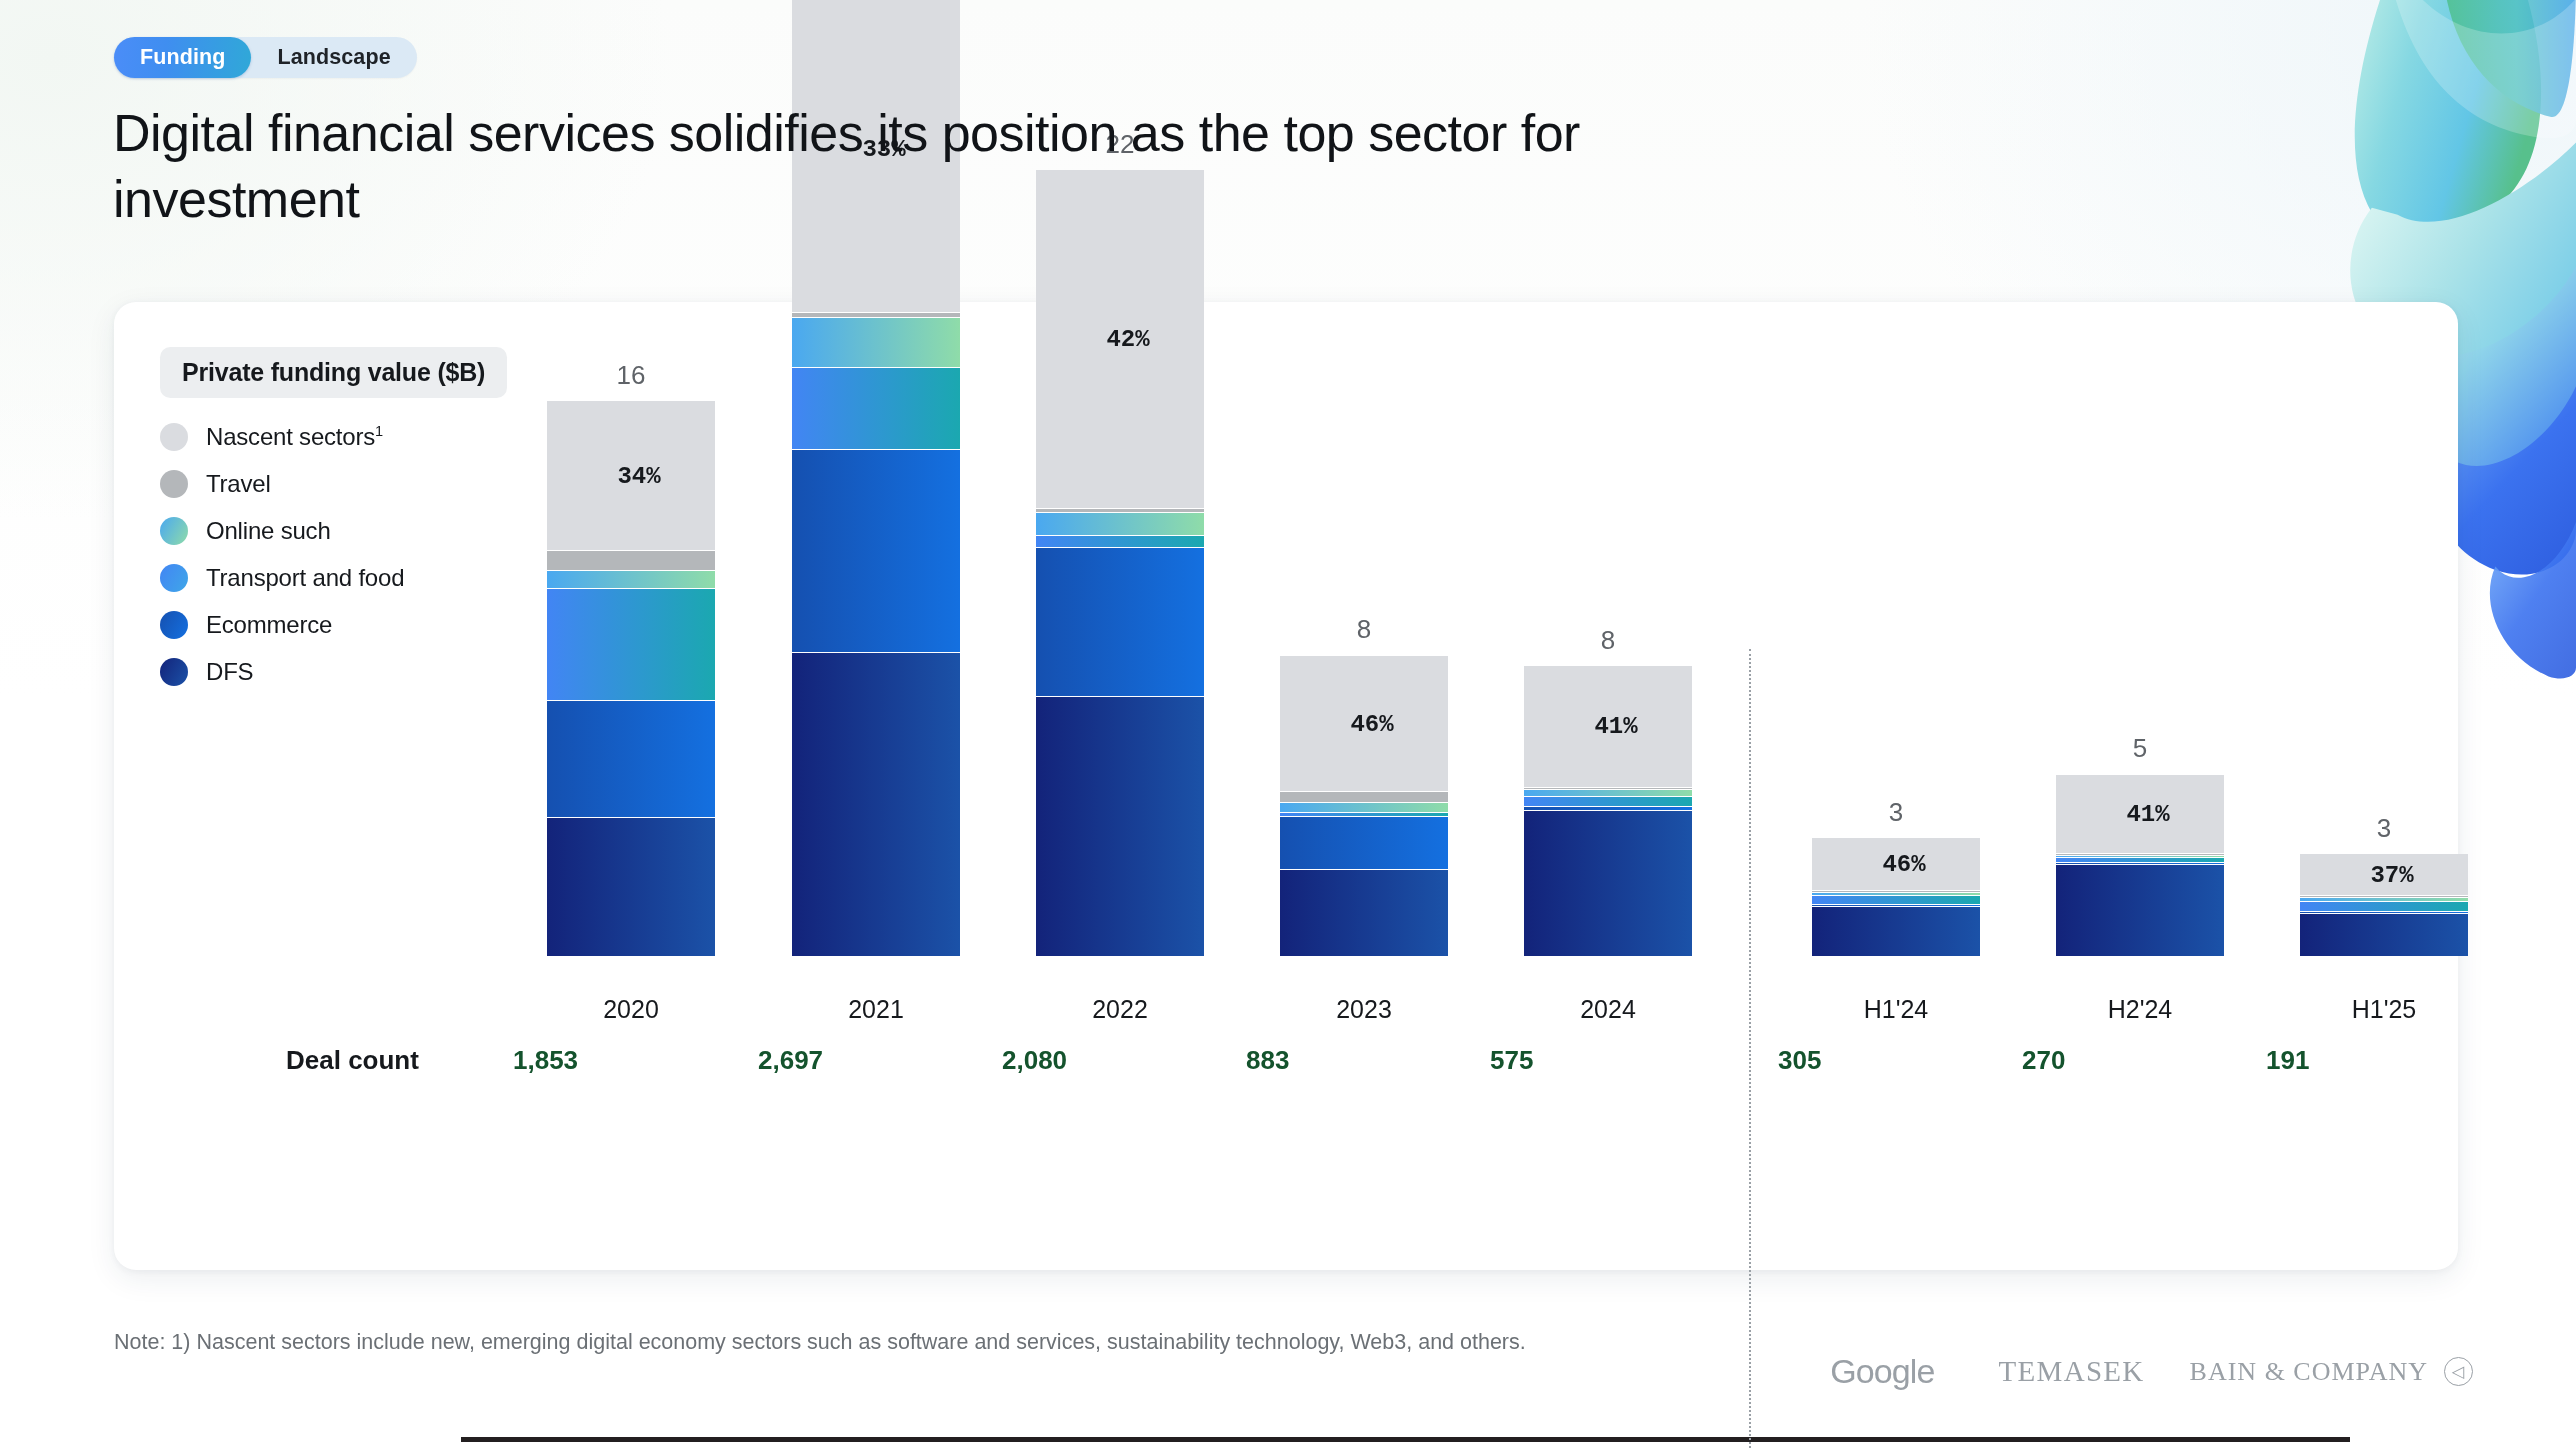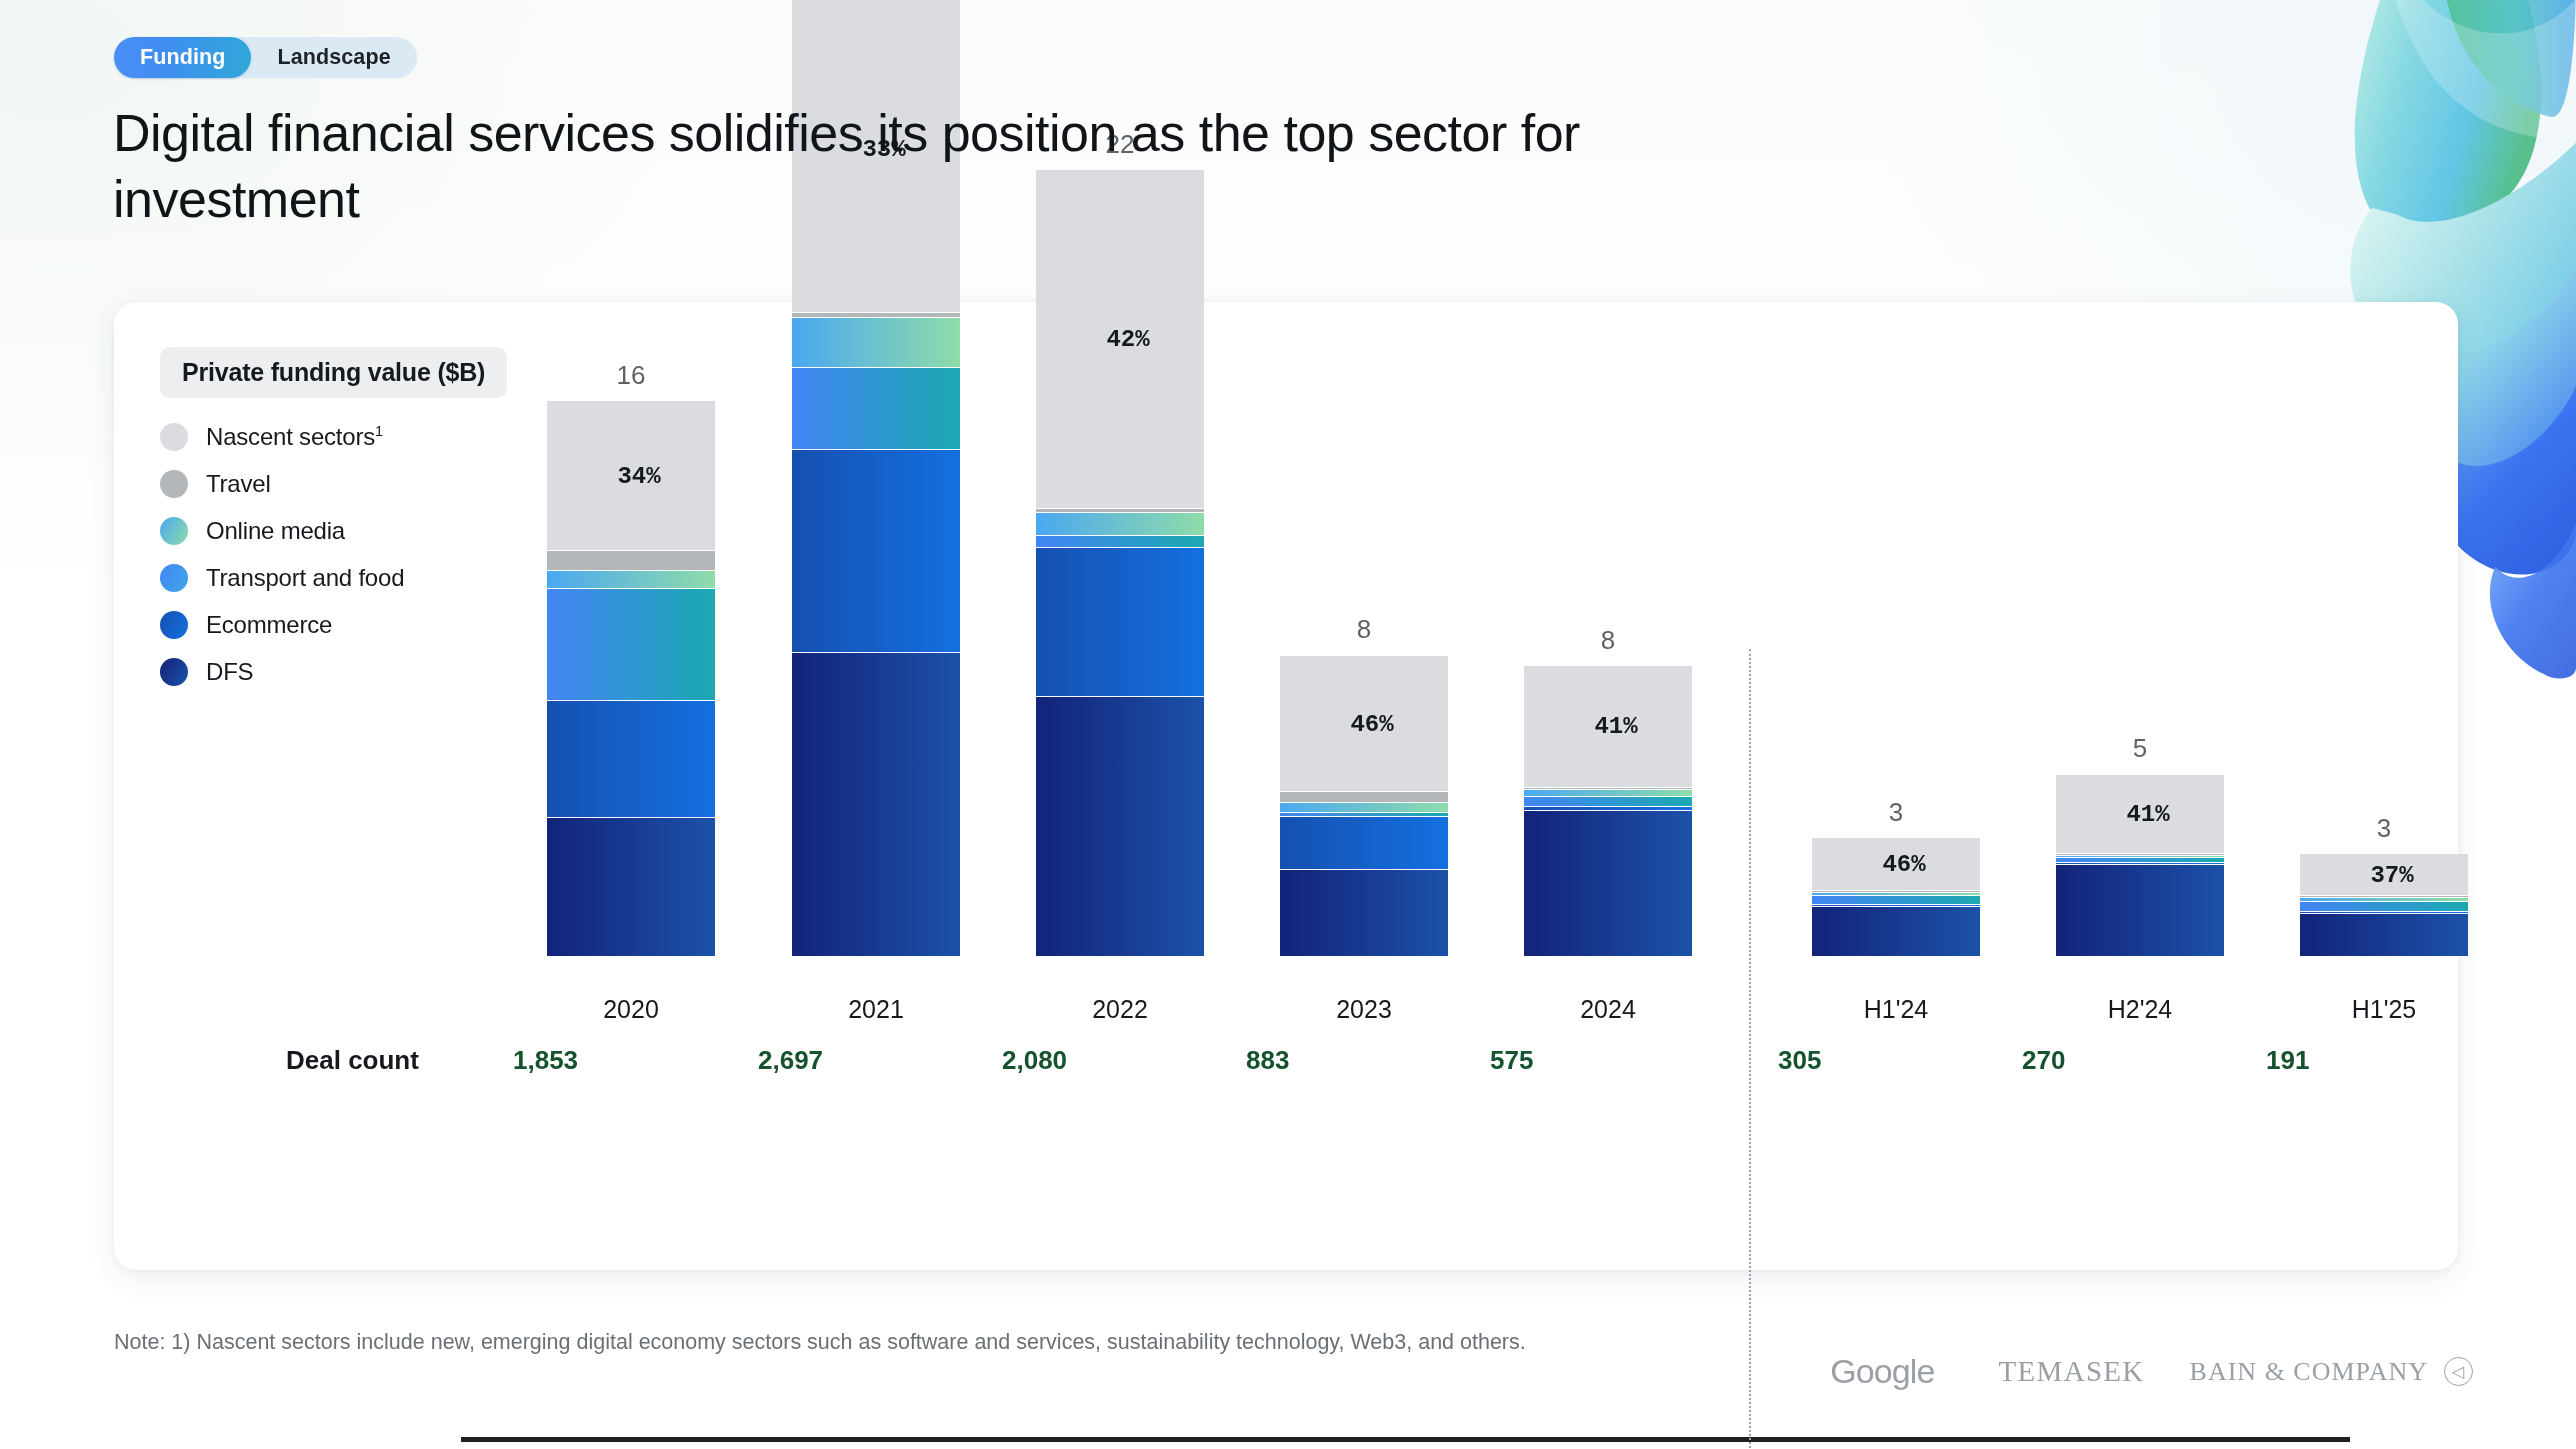--- a/index.html
+++ b/index.html
@@ -175,21 +175,21 @@
       <div class="legend-row">
         <span class="swatch" style="background:#dadce0"></span>
         <span class="legend-label"><span>Nascent sectors</span><sup>1</sup></span>
       </div>
       <div class="legend-row">
         <span class="swatch" style="background:#b4b7ba"></span>
         <span class="legend-label">Travel</span>
       </div>
       <div class="legend-row">
         <span class="swatch" style="background:linear-gradient(120deg,#4aa8f0,#8fdca9)"></span>
-        <span class="legend-label">Online media</span>
+        <span class="legend-label">Online such</span>
       </div>
       <div class="legend-row">
         <span class="swatch" style="background:linear-gradient(120deg,#4285f4,#3fa7e8)"></span>
         <span class="legend-label">Transport and food</span>
       </div>
       <div class="legend-row">
         <span class="swatch" style="background:linear-gradient(120deg,#1550b0,#1470e0)"></span>
         <span class="legend-label">Ecommerce</span>
       </div>
       <div class="legend-row">

